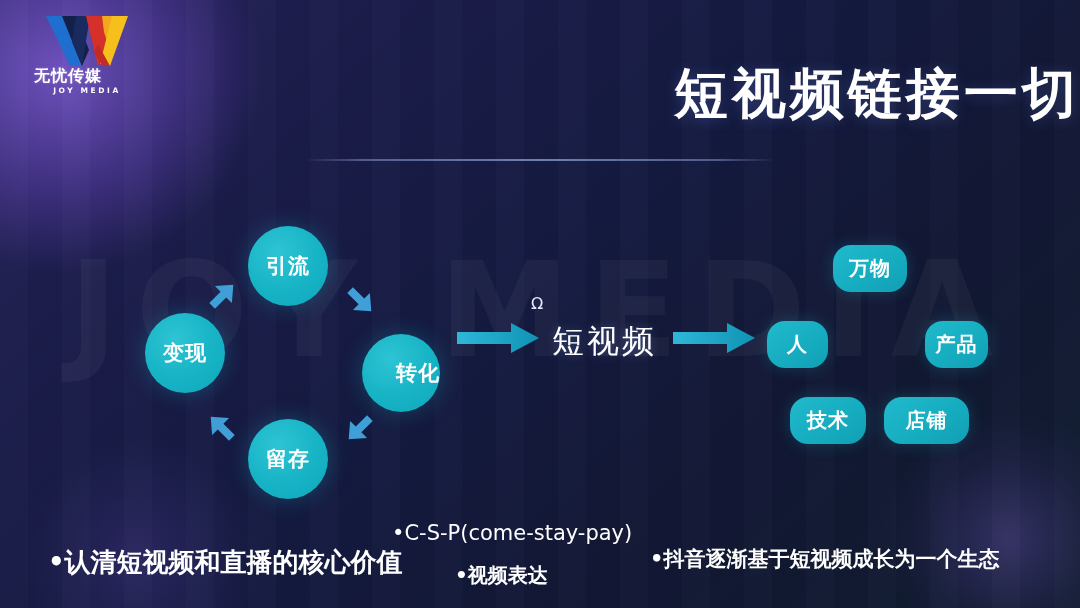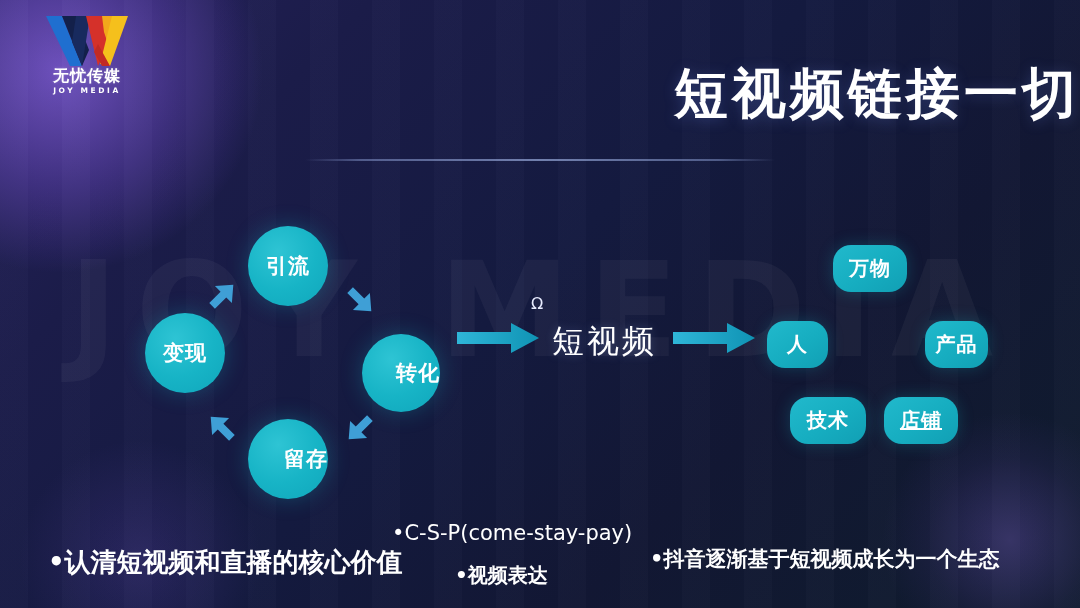--- a/index.html
+++ b/index.html
@@ -23,21 +23,21 @@
       rgba(255,255,255,0.014) 0px, rgba(255,255,255,0.014) 28px,
       rgba(0,0,0,0.015) 28px, rgba(0,0,0,0.015) 62px);
     pointer-events:none;
   }
 
   
   #logo { position:absolute; left:34px; top:14px; width:106px; height:82px; }
   #logo .mark { position:relative; width:106px; height:54px; }
   #logo .mark svg { position:absolute; left:12px; top:0; }
   #logo .cn {
-    position:absolute; left:0; top:52px; width:106px; text-align:center;
+    position:absolute; left:0; top:52px; width:106px; 
     font-size:16px; font-weight:700; color:#ffffff; letter-spacing:1px;
     font-family:"DejaVu Sans","Liberation Sans",sans-serif;
     text-shadow:0 0 3px rgba(255,255,255,0.25);
   }
   #logo .en {
     position:absolute; left:0; top:72px; width:106px; text-align:center;
     font-size:7.5px; font-weight:700; color:#ffffff; letter-spacing:2.6px;
   }
 
   
@@ -69,21 +69,21 @@
     position:absolute; border-radius:50%;
     display:flex; align-items:center; justify-content:center;
     color:#ffffff; font-weight:700;
     font-family:"DejaVu Sans","Liberation Sans",sans-serif;
     background:radial-gradient(circle at 38% 32%, #2ec4d4 0%, #17b4c6 52%, #10a6bb 100%);
     box-shadow:0 0 22px rgba(25,180,200,0.28);
   }
   #c-yinliu  { left:248px; top:226px; width:80px; height:80px; font-size:21px; letter-spacing:1px; }
   #c-bianxian{ left:145px; top:313px; width:80px; height:80px; font-size:21px; letter-spacing:1px; }
   #c-zhuanhua{ left:362px; top:334px; width:78px; height:78px; font-size:21px; letter-spacing:1px;justify-content:flex-end; }
-  #c-liucun  { left:248px; top:419px; width:80px; height:80px; font-size:21px; letter-spacing:1px;justify-content:flex-end; }
+  #c-liucun  { left:248px; top:419px; width:80px; height:80px; font-size:21px; letter-spacing:1px; }
 
   
   .cyc { position:absolute; }
 
   
   #omega {
     position:absolute; left:531px; top:294px;
     font-size:16px; color:#e8ecff; font-weight:400;
     font-family:"DejaVu Sans","Liberation Sans",sans-serif;
   }
@@ -101,21 +101,21 @@
     display:flex; align-items:center; justify-content:center;
     color:#ffffff; font-weight:700; font-size:20px; letter-spacing:1px;
     font-family:"DejaVu Sans","Liberation Sans",sans-serif;
     background:linear-gradient(145deg,#21b9cc 0%,#16adc0 55%,#119fb4 100%);
     box-shadow:0 0 16px rgba(25,175,196,0.25);
   }
   #b-wanwu  { left:833px; top:245px; width:74px; height:47px; }
   #b-ren    { left:767px; top:321px; width:61px; height:47px; }
   #b-chanpin{ left:925px; top:321px; width:63px; height:47px; }
   #b-jishu  { left:790px; top:397px; width:76px; height:47px; }
-  #b-dianpu { left:884px; top:397px; width:74px; height:47px;text-decoration:underline; }
+  #b-dianpu { left:884px; top:397px; width:85px; height:47px; }
 
   
   .bullet {
     position:absolute; color:#ffffff; white-space:nowrap;
     font-family:"DejaVu Sans","Liberation Sans",sans-serif;
   }
   #bl-left  { left:48px;  top:545px; font-size:26px; font-weight:700; }
   #bl-mid1  { left:392px; top:521px; font-size:21px; font-weight:400; }
   #bl-mid2  { left:455px; top:562px; font-size:20px; font-weight:700; }
   #bl-right { left:650px; top:545px; font-size:21px; font-weight:700; }

